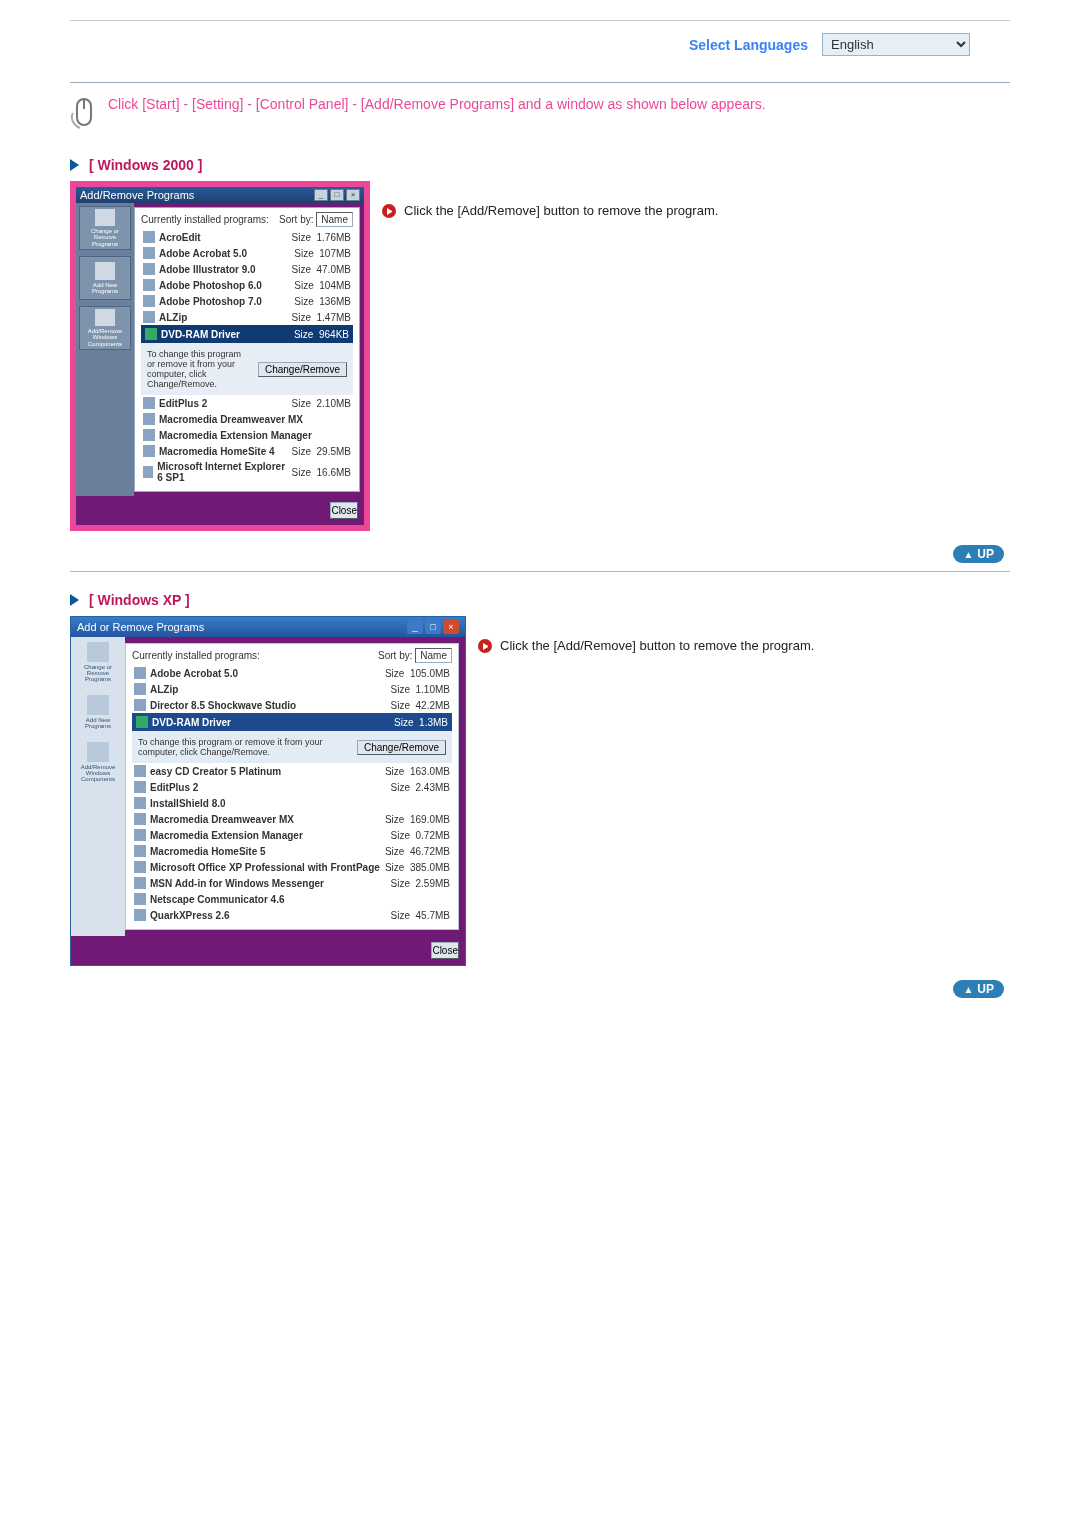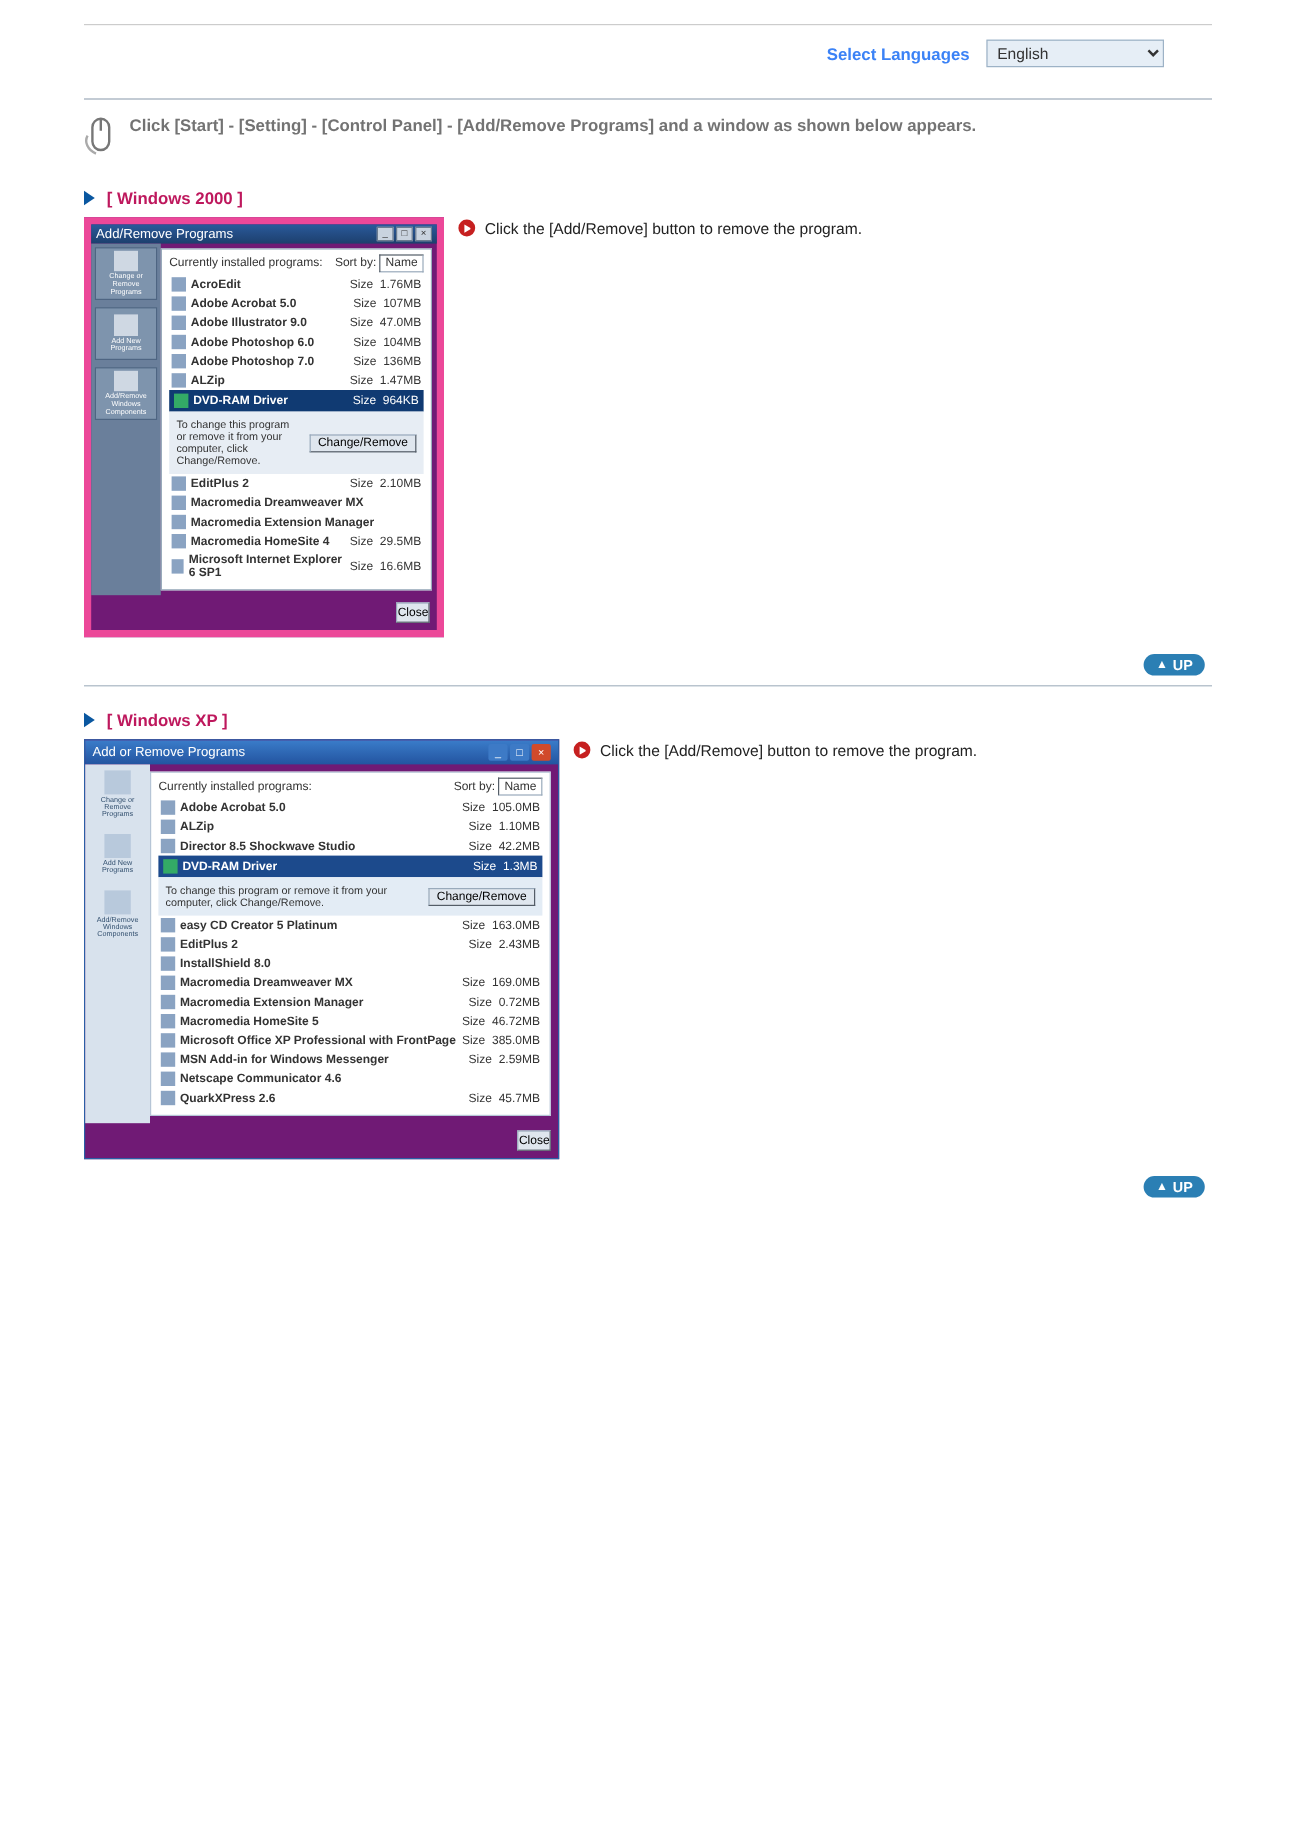--- a/index.html
+++ b/index.html
@@ -36,23 +36,23 @@
       gap: 10px;
       border-top: 1px solid #9caab8;
       padding-top: 12px;
       margin: 0 0 26px 0;
     }
     .intro-icon {
       width: 28px; height: 36px;
       flex: 0 0 auto;
     }
     .intro-text {
-      font-weight: bold;
+      font-weight: normal;
       font-size: 14px;
-      color: #737373;
+      color: #ec4899;
       line-height: 1.35;
     }
     .section-head {
       display: flex;
       align-items: center;
       gap: 10px;
       margin: 8px 0 8px 0;
     }
     .section-arrow {
       width: 0; height: 0;
@@ -94,21 +94,21 @@
     .sortbox { border: 1px inset #9ab; padding: 1px 4px; font-size: 10px; }
     .prog { display: flex; align-items: center; justify-content: space-between; padding: 2px 2px; font-size: 10px; }
     .prog .pn { display: flex; align-items: center; gap: 4px; font-weight: bold; }
     .ico16 { width: 12px; height: 12px; background: #8aa3c2; }
     .sel { background: #103a72; color: #fff; padding: 3px 4px; }
     .desc { background: #e7edf4; font-size: 9px; padding: 6px; display: flex; justify-content: space-between; align-items: center; gap: 8px; }
     .cbtn { background: #dfe6ee; border: 1px outset #9ab; padding: 1px 6px; font-size: 10px; }
     .bbar { display: flex; justify-content: flex-end; padding: 6px; }
     .close-btn { background: #dfe6ee; border: 1px outset #9ab; padding: 2px 0; font-size: 10px; }
 
-    .rhs-tip { display: flex; align-items: flex-start; gap: 8px; padding-top: 2px; }
+    .rhs-tip { display: flex; align-items: flex-end; gap: 8px; padding-top: 2px; margin-top: 20px; }
     .bullet-red {
       width: 14px; height: 14px; flex: 0 0 auto;
       border-radius: 50%; background: #c62020; position: relative;
     }
     .bullet-red::after {
       content: ""; position: absolute; inset: 3px;
       border-left: 5px solid #fff;
       border-top: 3px solid transparent;
       border-bottom: 3px solid transparent;
       left: 5px; top: 4px;

